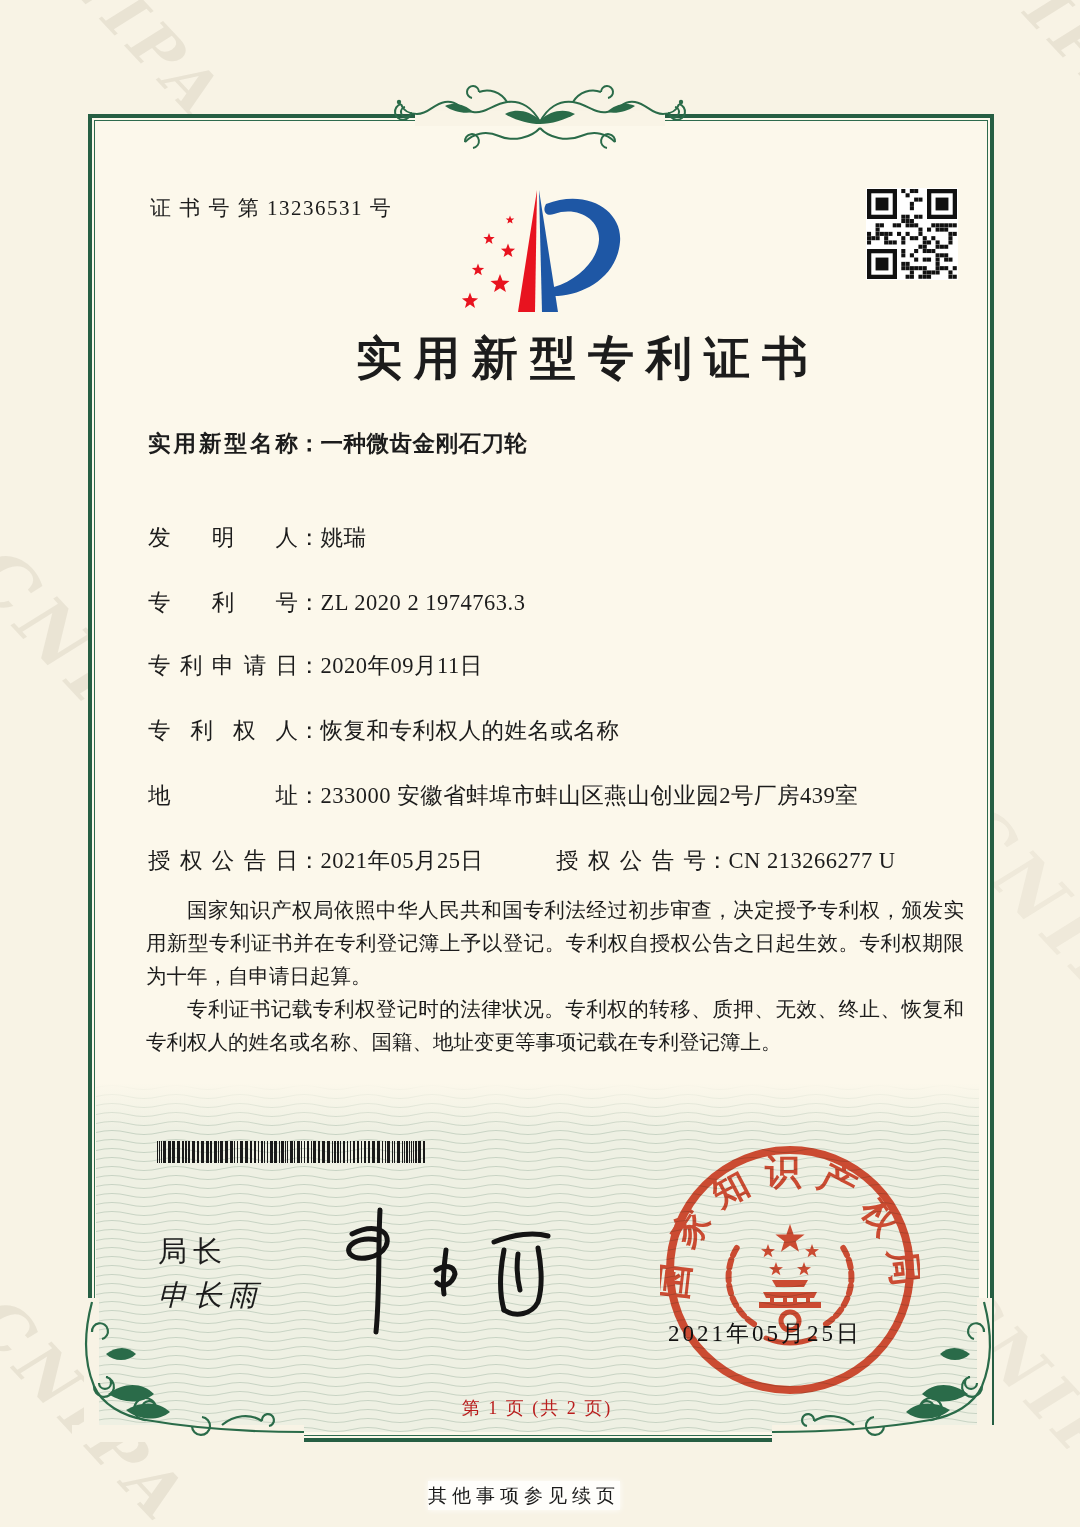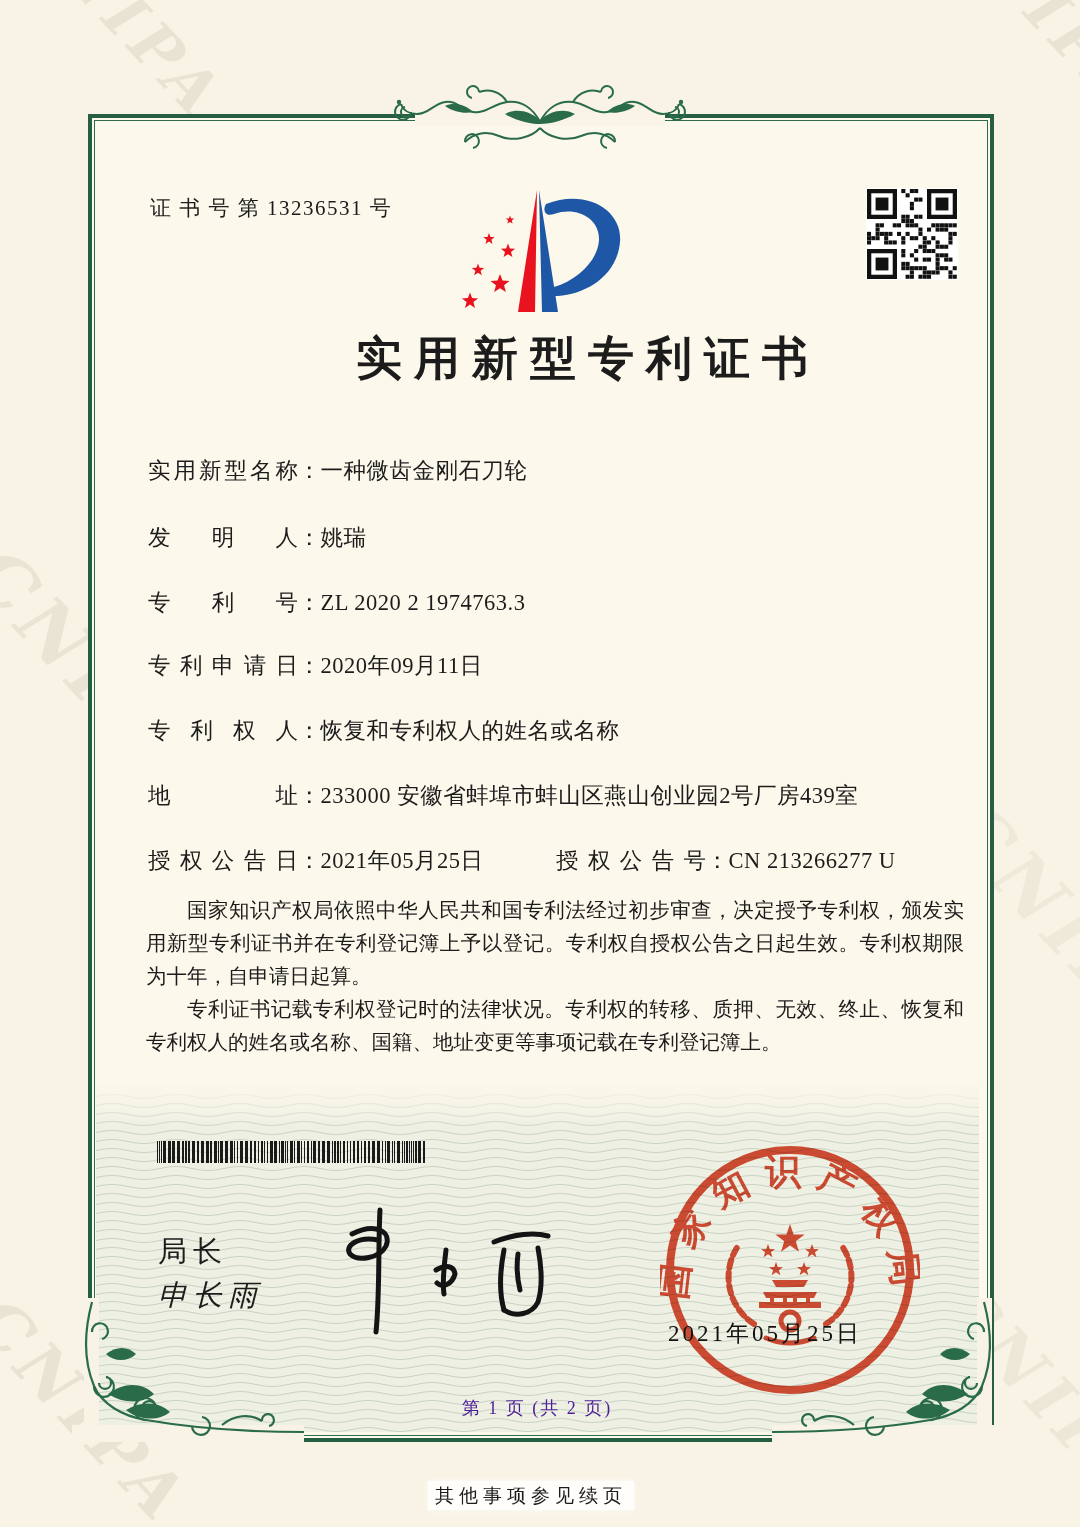--- a/index.html
+++ b/index.html
@@ -23,22 +23,22 @@
 
   .frow{position:absolute;left:148px;font-size:22.5px;white-space:nowrap;}
   .flabel{display:inline-block;width:150px;text-align:justify;text-align-last:justify;}
   .fvalue{letter-spacing:.5px;}
 
   .bodytext{position:absolute;left:146px;top:894px;width:818px;font-size:20.5px;
             line-height:33px;text-align:justify;}
   .bodytext p{margin:0;text-indent:2em;}
 
   .official{font-family:"Liberation Sans","DejaVu Sans",sans-serif;font-size:29px;letter-spacing:6px;}
-  .pagefoot{left:88px;width:898px;text-align:center;font-size:18px;letter-spacing:2px;color:#4c1d95;}
-  .contnote{background:#fffefb;padding:4px 7px;font-size:19px;letter-spacing:5px;box-shadow:0 0 6px rgba(255,255,255,.9);}
+  .pagefoot{left:88px;width:898px;text-align:center;font-size:18px;letter-spacing:2px;color:#b91c1c;}
+  .contnote{background:#fffefb;padding:4px 0;font-size:19px;letter-spacing:5px;box-shadow:0 0 6px rgba(255,255,255,.9);}
   .sealdate{font-size:23px;letter-spacing:3px;color:#111;}
 </style>
 </head>
 <body>
 
 <div id="page">
 
   <span class="wm" style="left:-10px;top:-24px;font-size:62px;opacity:.55;">CNIPA</span>
   <span class="wm" style="left:912px;top:-30px;font-size:62px;opacity:.55;">CNIPA</span>
   <span class="wm" style="left:630px;top:412px;font-size:74px;opacity:.45;">CNIPA</span>
@@ -241,21 +241,21 @@
         <rect x="64.28571428571428" y="4.285714285714286" width="21.428571428571427" height="21.428571428571427" fill="#fff"></rect>
         <rect x="68.57142857142857" y="8.571428571428571" width="12.857142857142858" height="12.857142857142858" fill="#111"></rect>
         <rect x="0" y="60" width="30" height="30" fill="#111"></rect>
         <rect x="4.285714285714286" y="64.28571428571428" width="21.428571428571427" height="21.428571428571427" fill="#fff"></rect>
         <rect x="8.571428571428571" y="68.57142857142857" width="12.857142857142858" height="12.857142857142858" fill="#111"></rect>
       </g>
   </svg>
 
   <div class="abs title" style="left:0;top:328px;">实用新型专利证书</div>
 
-  <div class="frow" style="top:455px;">
+  <div class="frow" style="top:428px;font-weight:bold;">
     <span class="flabel">实用新型名称</span><span>：</span><span class="fvalue">一种微齿金刚石刀轮</span>
   </div>
   <div class="frow" style="top:522px;">
     <span class="flabel">发明人</span><span>：</span><span class="fvalue">姚瑞</span>
   </div>
   <div class="frow" style="top:587px;">
     <span class="flabel">专利号</span><span>：</span><span class="fvalue">ZL 2020 2 1974763.3</span>
   </div>
   <div class="frow" style="top:650px;">
     <span class="flabel">专利申请日</span><span>：</span><span class="fvalue">2020年09月11日</span>

